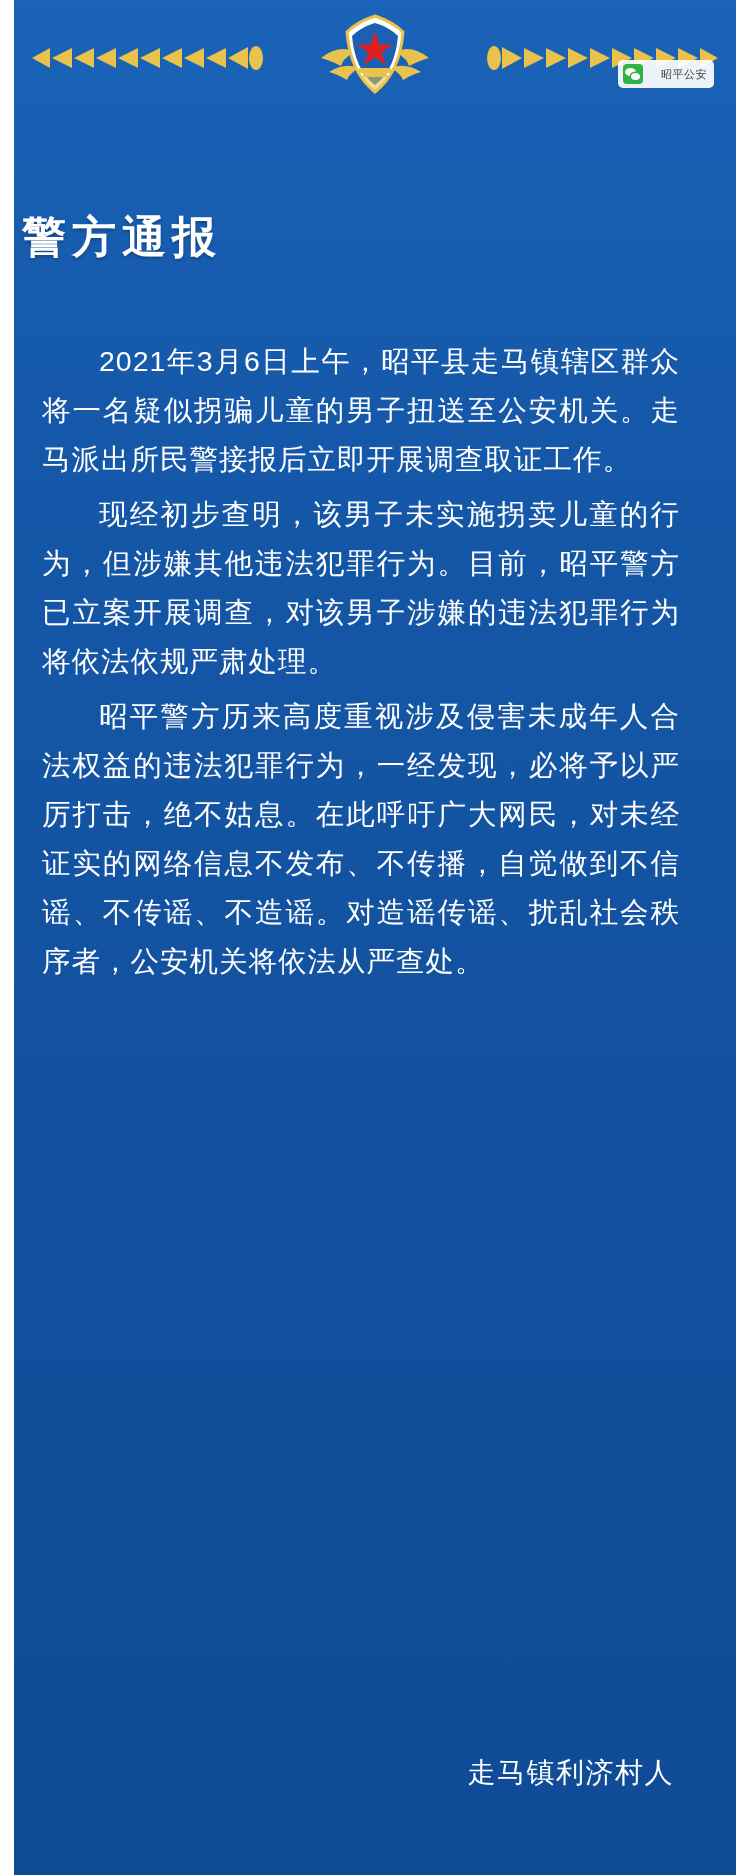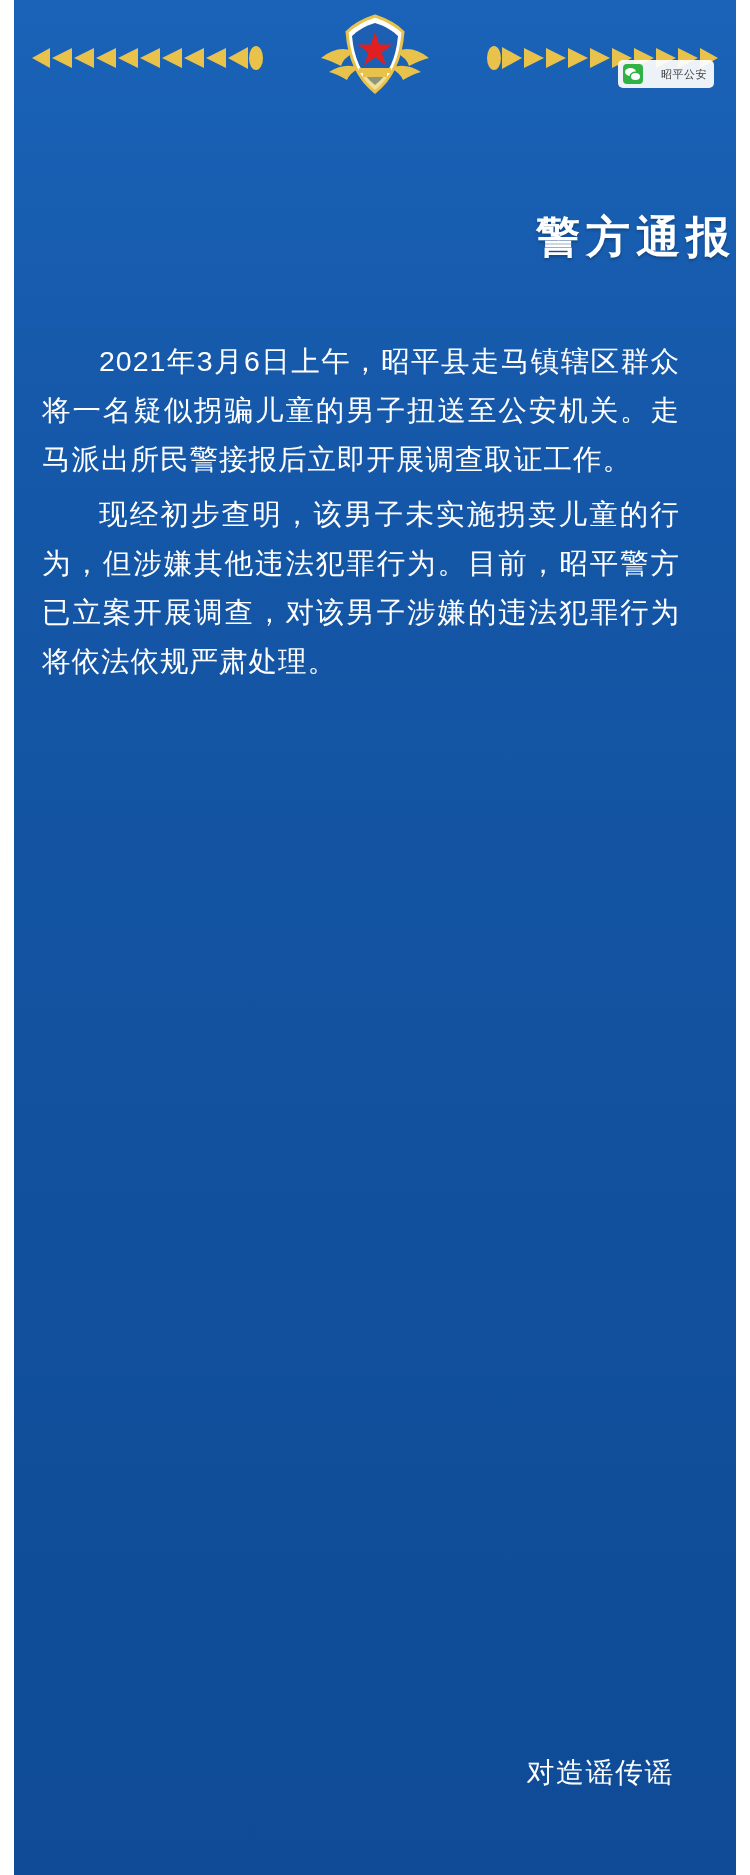--- a/index.html
+++ b/index.html
@@ -92,26 +92,27 @@
   .wechat-badge .wx-text {
     font-size: 11px;
     color: #3d3d3d;
     letter-spacing: 0.5px;
     white-space: nowrap;
   }
 
   
   .title {
     margin-top: 88px;
-    text-align: right;
+    text-align: left;
     color: #ffffff;
     font-size: 44px;
     font-weight: bold;
     letter-spacing: 6px;
     text-shadow: 0 2px 3px rgba(0,0,0,0.25);
+    padding-left: 8px;
   }
 
   
   .body-wrap {
     margin: 70px 56px 0 28px;
   }
   .para {
     color: #ffffff;
     font-size: 28.5px;
     line-height: 1.72;
@@ -205,19 +206,20 @@
       <span class="wx-logo"></span>
       <span class="wx-text">昭平公安</span>
     </div>
   </div>
 
   <div class="title">警方通报</div>
 
   <div class="body-wrap">
     <p class="para">2021年3月6日上午，昭平县走马镇辖区群众将一名疑似拐骗儿童的男子扭送至公安机关。走马派出所民警接报后立即开展调查取证工作。</p>
     <p class="para">现经初步查明，该男子未实施拐卖儿童的行为，但涉嫌其他违法犯罪行为。目前，昭平警方已立案开展调查，对该男子涉嫌的违法犯罪行为将依法依规严肃处理。</p>
+    <p class="para">昭平警方历来高度重视涉及侵害未成年人合法权益的违法犯罪行为，一经发现，必将予以严厉打击，绝不姑息。在此呼吁广大网民，对未经证实的网络信息不发布、不传播，自觉做到不信谣、不传谣、不造谣。对造谣传谣、扰乱社会秩序者，公安机关将依法从严查处。</p>
   </div>
 
   <div class="signature">
-    <div>对造谣传谣</div>
+    <div>走马镇利济村人</div>
   </div>
 
 </div>
 
 </body></html>

